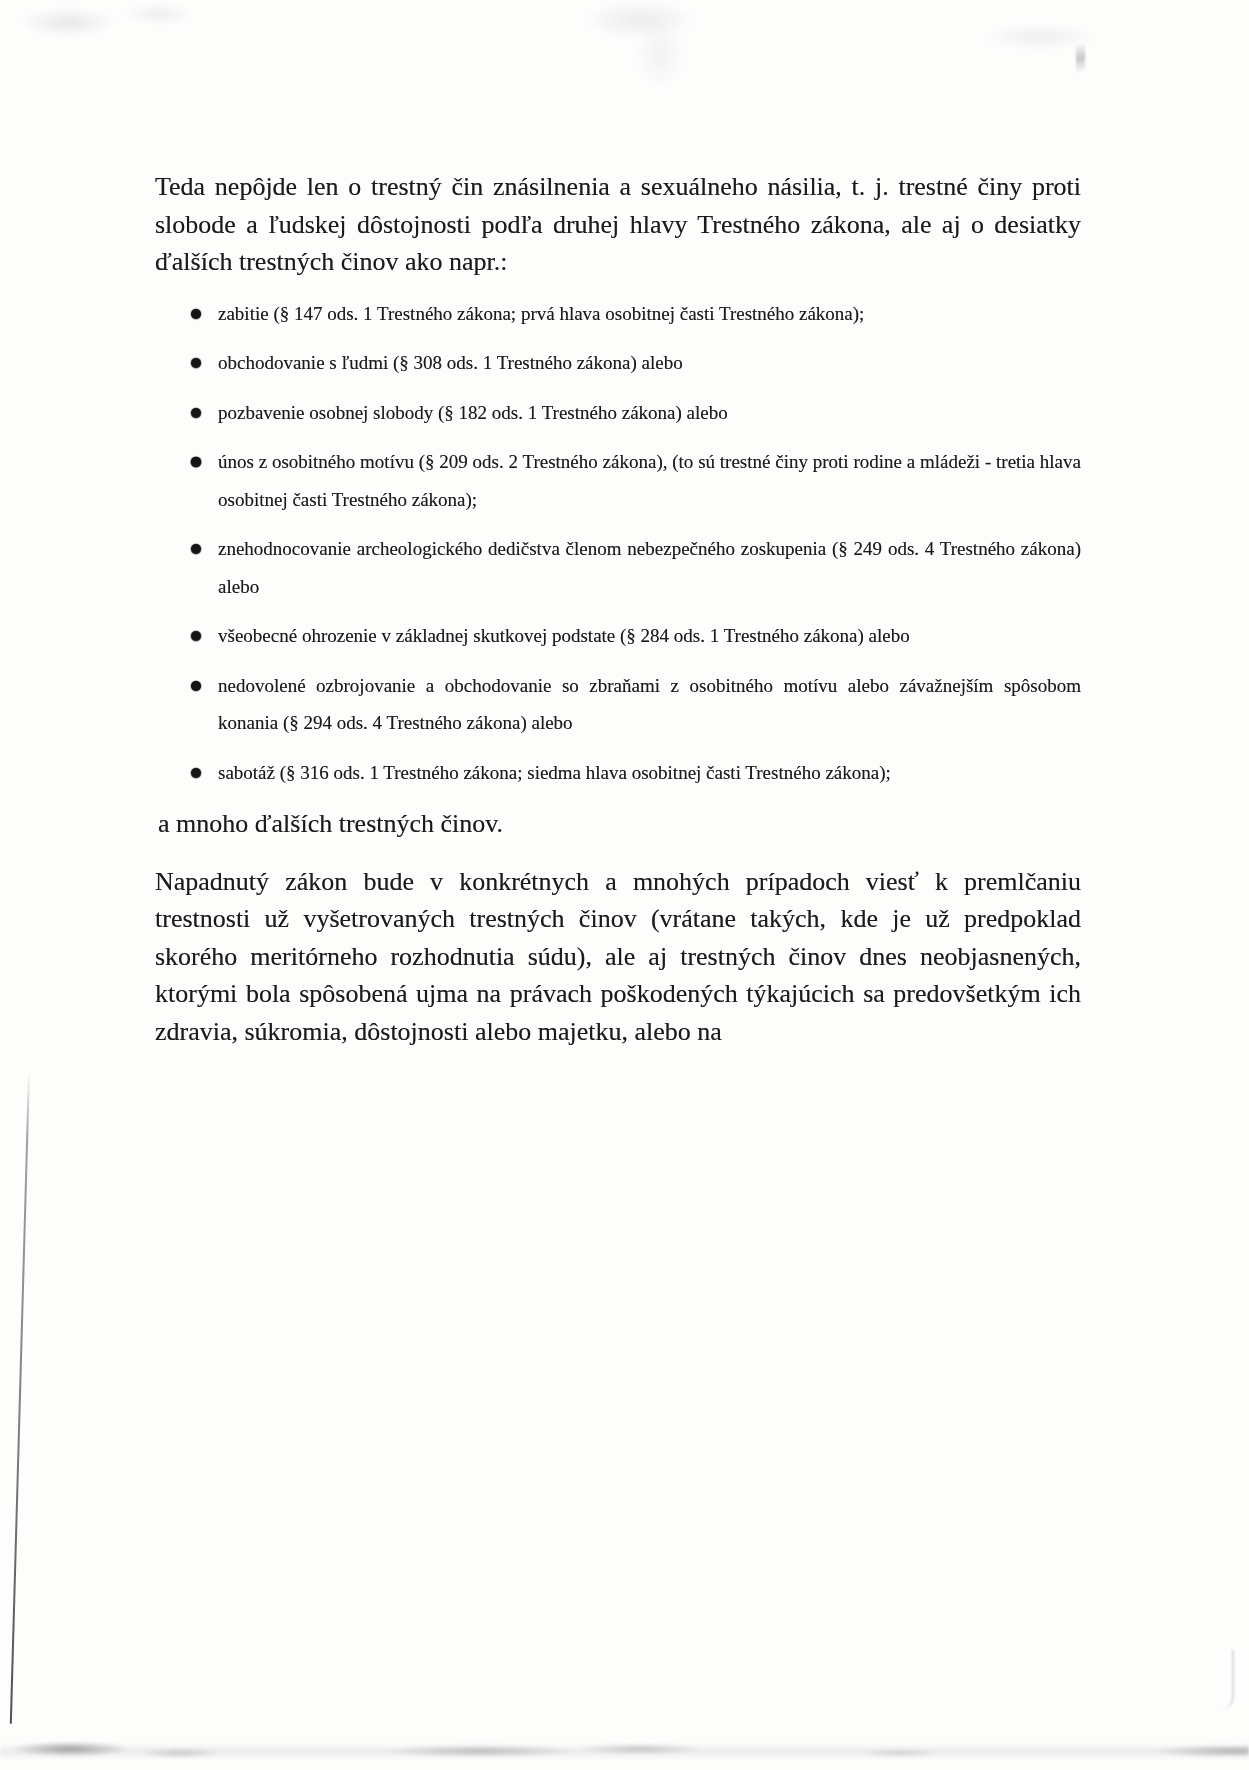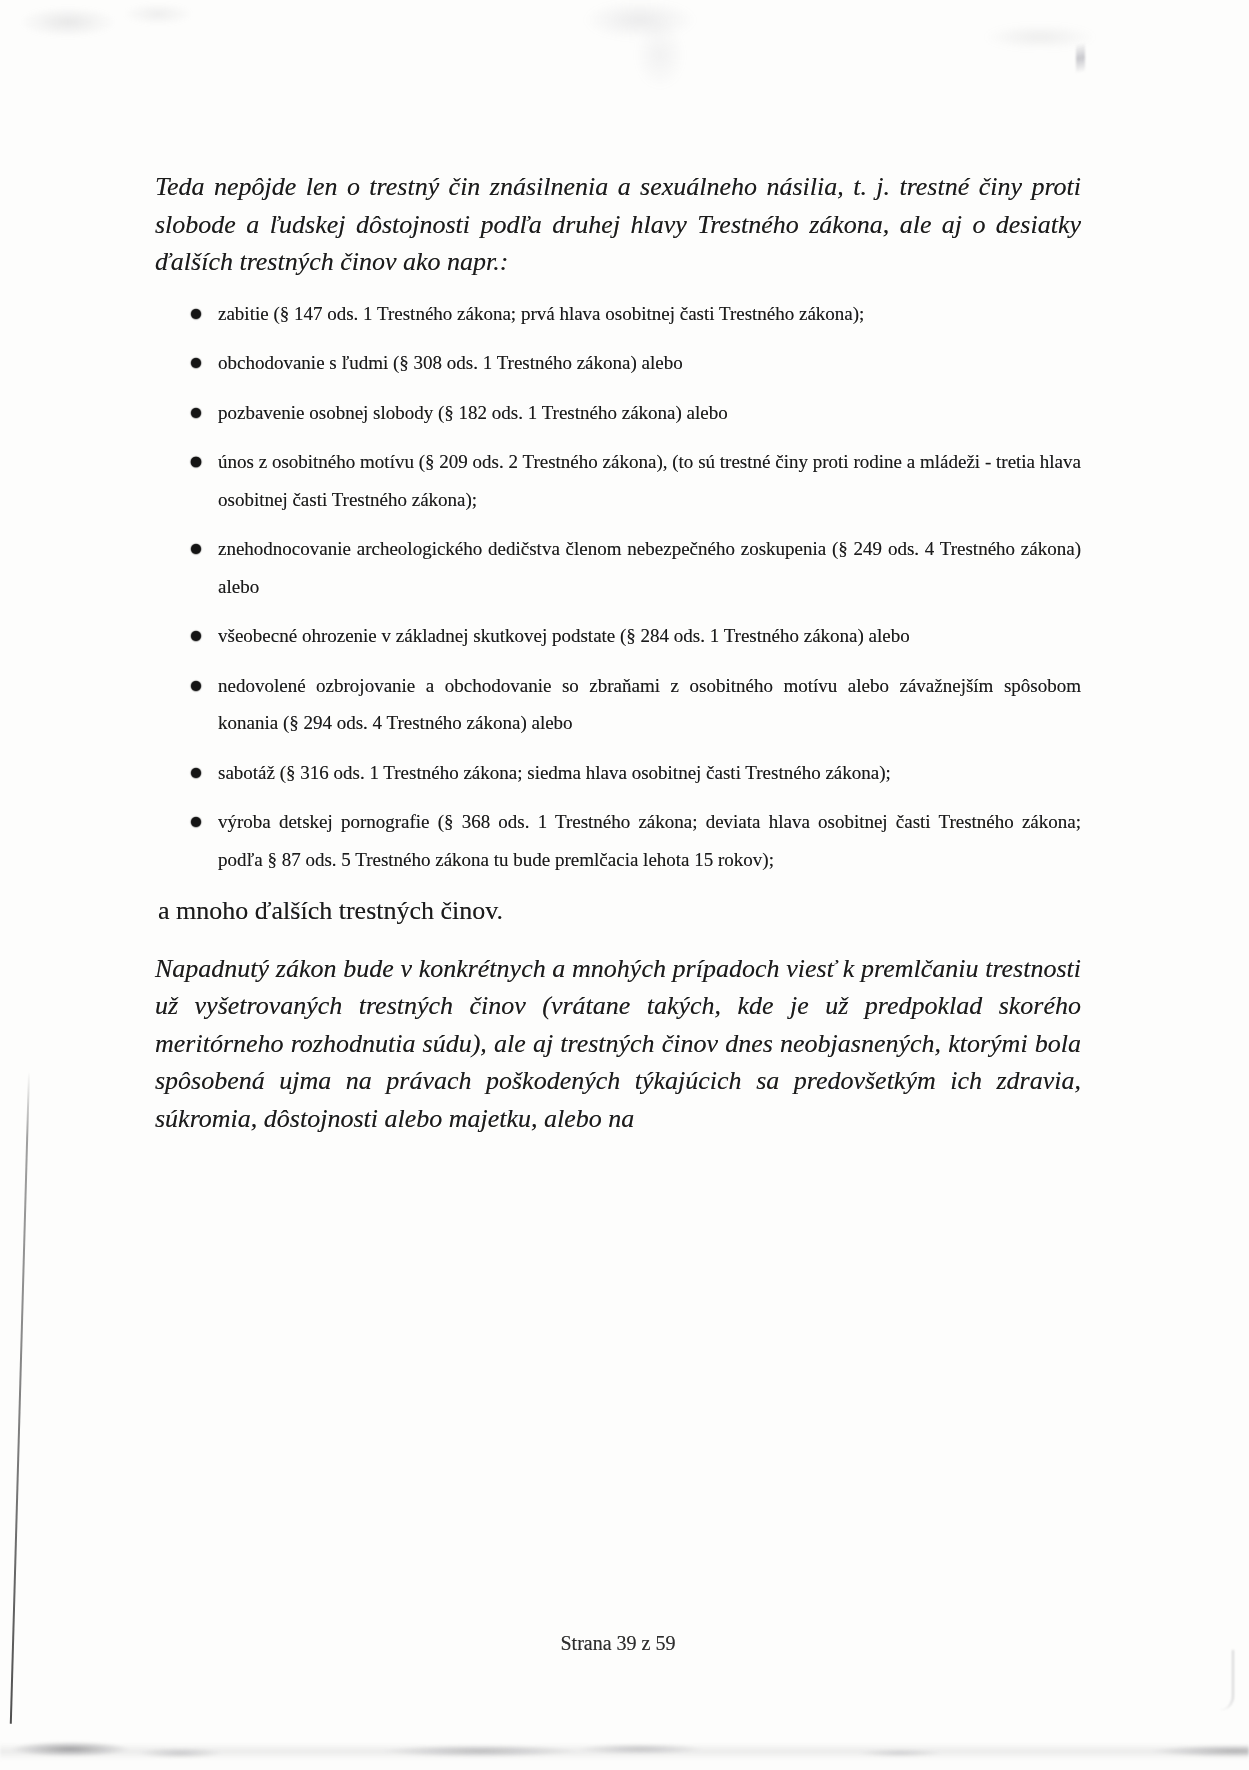--- a/index.html
+++ b/index.html
@@ -5,21 +5,21 @@
   html, body { margin:0; padding:0; background:#ffffff; }
   .page {
     position:relative; width:1249px; height:1770px;
     background:#fdfdfc; overflow:hidden;
     font-family:"Liberation Serif", serif;
     color:#1b1b1b;
   }
   .doc { position:absolute; left:155px; top:168px; width:926px; }
   .doc, .footer { text-shadow: 0 0 0.6px rgba(45,45,45,0.55); }
   p.body-par {
-    margin:0; font-size:26px; line-height:37.5px; text-align:justify;font-style:italic;
+    margin:0; font-size:26px; line-height:37.5px; text-align:justify;
   }
   ul.offenses { list-style:none; margin:14px 0 0 0; padding:0; }
   ul.offenses li {
     position:relative; padding-left:63px; margin-bottom:12px;
     font-size:19px; line-height:37.5px; text-align:justify;
   }
   .dot {
     position:absolute; left:36px; top:14px; width:10px; height:10px;
     background:#141414; border-radius:50%;
     box-shadow:0 0 1px 0.5px rgba(20,20,20,0.6);
@@ -100,22 +100,20 @@
     <ul class="offenses">
       <li><span class="dot"></span><span>zabitie (§ 147 ods. 1 Trestného zákona; prvá hlava osobitnej časti Trestného zákona);</span></li>
       <li><span class="dot"></span><span>obchodovanie s ľudmi (§ 308 ods. 1 Trestného zákona) alebo</span></li>
       <li><span class="dot"></span><span>pozbavenie osobnej slobody (§ 182 ods. 1 Trestného zákona) alebo</span></li>
       <li><span class="dot"></span></li>
       <li><span class="dot"></span><span>únos z osobitného motívu (§ 209 ods. 2 Trestného zákona), (to sú trestné činy proti rodine a mládeži - tretia hlava osobitnej časti Trestného zákona);</span></li>
       <li><span class="dot"></span><span>znehodnocovanie archeologického dedičstva členom nebezpečného zoskupenia (§ 249 ods. 4 Trestného zákona) alebo</span></li>
       <li><span class="dot"></span><span>všeobecné ohrozenie v základnej skutkovej podstate (§ 284 ods. 1 Trestného zákona) alebo</span></li>
       <li><span class="dot"></span><span>nedovolené ozbrojovanie a obchodovanie so zbraňami z osobitného motívu alebo závažnejším spôsobom konania (§ 294 ods. 4 Trestného zákona) alebo</span></li>
       <li><span class="dot"></span><span>sabotáž (§ 316 ods. 1 Trestného zákona; siedma hlava osobitnej časti Trestného zákona);</span></li>
-      <li><span class="dot"></span><span>výroba detskej pornografie (§ 368 ods. 1 Trestného zákona; deviata hlava osobitnej časti Trestného zákona; podľa § 87 ods. 5 Trestného zákona tu bude premlčacia lehota 15 rokov);</span></li>
     </ul>
 
     <p class="after-list">a mnoho ďalších trestných činov.</p>
 
     <p class="body-par closing">Napadnutý zákon bude v konkrétnych a mnohých prípadoch viesť k premlčaniu trestnosti už vyšetrovaných trestných činov (vrátane takých, kde je už predpoklad skorého meritórneho rozhodnutia súdu), ale aj trestných činov dnes neobjasnených, ktorými bola spôsobená ujma na právach poškodených týkajúcich sa predovšetkým ich zdravia, súkromia, dôstojnosti alebo majetku, alebo na</p>
   </div>
 
-  <div class="footer">Strana 39 z 59</div>
 </div>
 
 </body></html>

